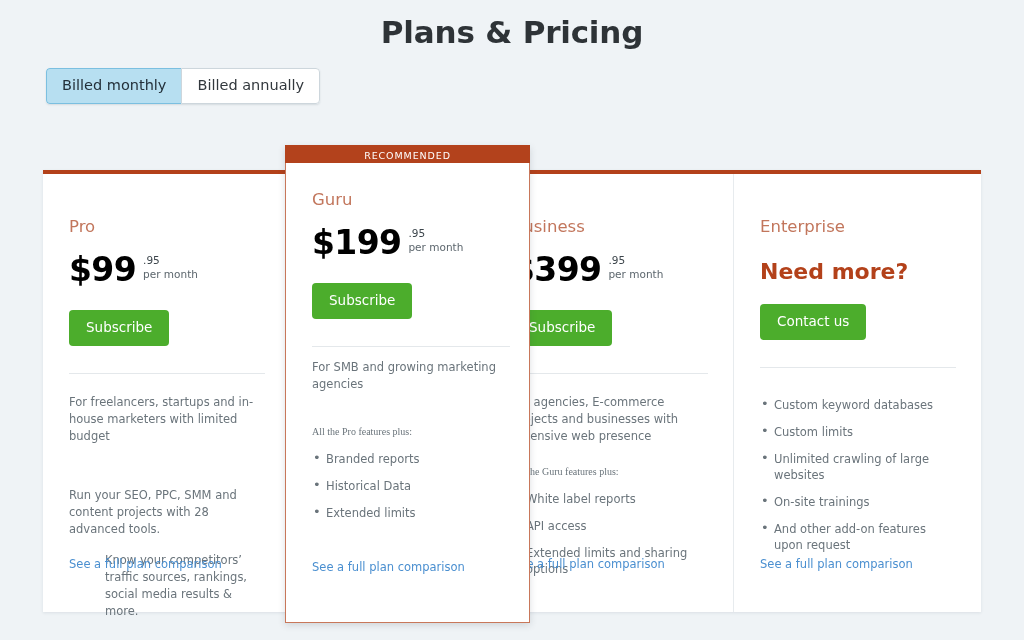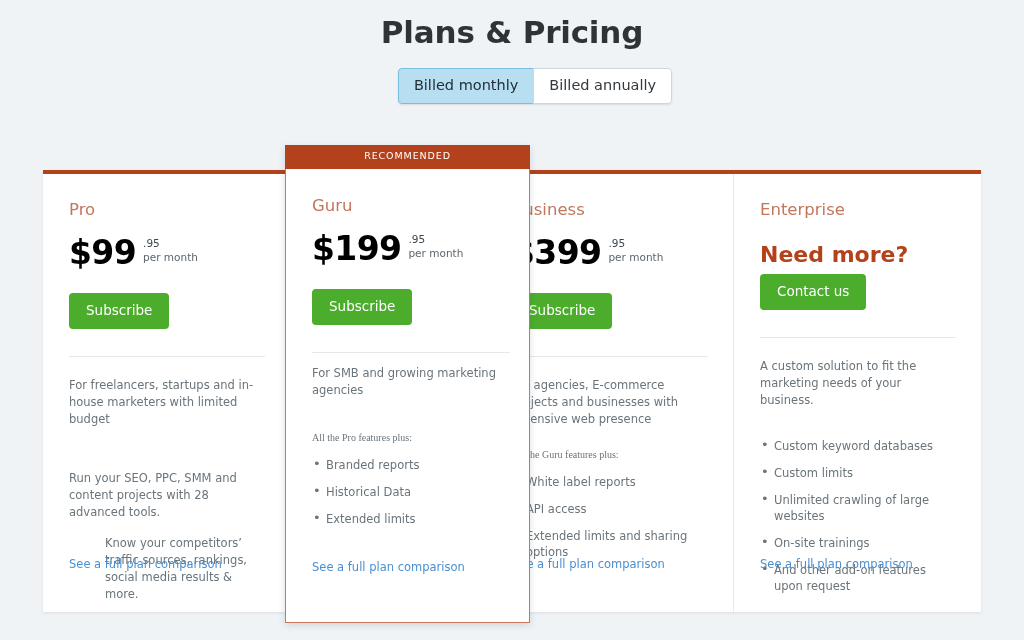--- a/index.html
+++ b/index.html
@@ -23,21 +23,21 @@
     font-size: 31px;
     font-weight: bold;
     color: #2e3337;
     letter-spacing: -0.2px;
     padding-top: 14px;
     line-height: 36px;
   }
 
   .toggle-wrap {
     display: flex;
-    justify-content: center;
+    justify-content: flex-start;
     margin-top: 18px;
     padding-left: 46px;
   }
 
   .toggle-group {
     display: flex;
     border-radius: 4px;
     overflow: hidden;
     box-shadow: 0 1px 2px rgba(40,60,80,0.13);
   }
@@ -70,21 +70,21 @@
     height: 442px;
     background: #ffffff;
     border-top: 4px solid #b3411a;
     display: flex;
     box-shadow: 0 1px 3px rgba(40,60,80,0.10);
   }
 
   .card {
     position: relative;
     flex: 1 1 0;
-    padding: 26px 25px 0 26px;
+    padding: 43px 25px 0 26px;
   }
   .card + .card { border-left: 1px solid #e7ebee; }
 
   
   .card-featured {
     position: absolute;
     left: 285px;
     top: 146px;
     width: 245px;
     height: 477px;
@@ -94,21 +94,21 @@
     box-shadow: 0 2px 7px rgba(50,60,70,0.17);
     z-index: 5;
     padding: 0;
   }
   .ribbon {
     background: #b3421c;
     color: #ffffff;
     font-size: 9.5px;
     letter-spacing: 0.9px;
     text-align: center;
-    padding: 5px 0 8px 0;
+    padding: 5px 0 2px 0;
     font-weight: normal;
     margin: -1px -1px 0 -1px;
   }
   .featured-inner { padding: 27px 19px 0 26px; }
 
   
   .card-slot { flex: 1 1 0; }
 
   
   .plan-name {
@@ -148,20 +148,21 @@
     line-height: 13px;
     display: block;
     margin-top: 2px;
   }
 
   .need-more {
     font-size: 22px;
     font-weight: bold;
     color: #b3411a;
     line-height: 30px;
+    margin-bottom: 13px;
     height: 38px;
     display: flex;
     align-items: center;
   }
 
   .cta {
     display: inline-block;
     background: #4cad2c;
     color: #ffffff;
     font-size: 13.5px;
@@ -290,21 +291,20 @@
       <li>Extended limits and sharing options</li>
     </ul>
     <a class="compare-link link-business">See a full plan comparison</a>
   </div>
 
   <div class="card card-enterprise">
     <div class="plan-name">Enterprise</div>
     <div class="need-more">Need more?</div>
     <button class="cta">Contact us</button>
     <hr class="rule">
-    <p class="blurb blurb-first">A custom solution to fit the marketing needs of your business.</p>
     <div class="gap-block-sm"></div>
     <ul class="features">
       <li>Custom keyword databases</li>
       <li>Custom limits</li>
       <li>Unlimited crawling of large websites</li>
       <li>On-site trainings</li>
       <li>And other add-on features upon request</li>
     </ul>
     <a class="compare-link link-enterprise">See a full plan comparison</a>
   </div>

